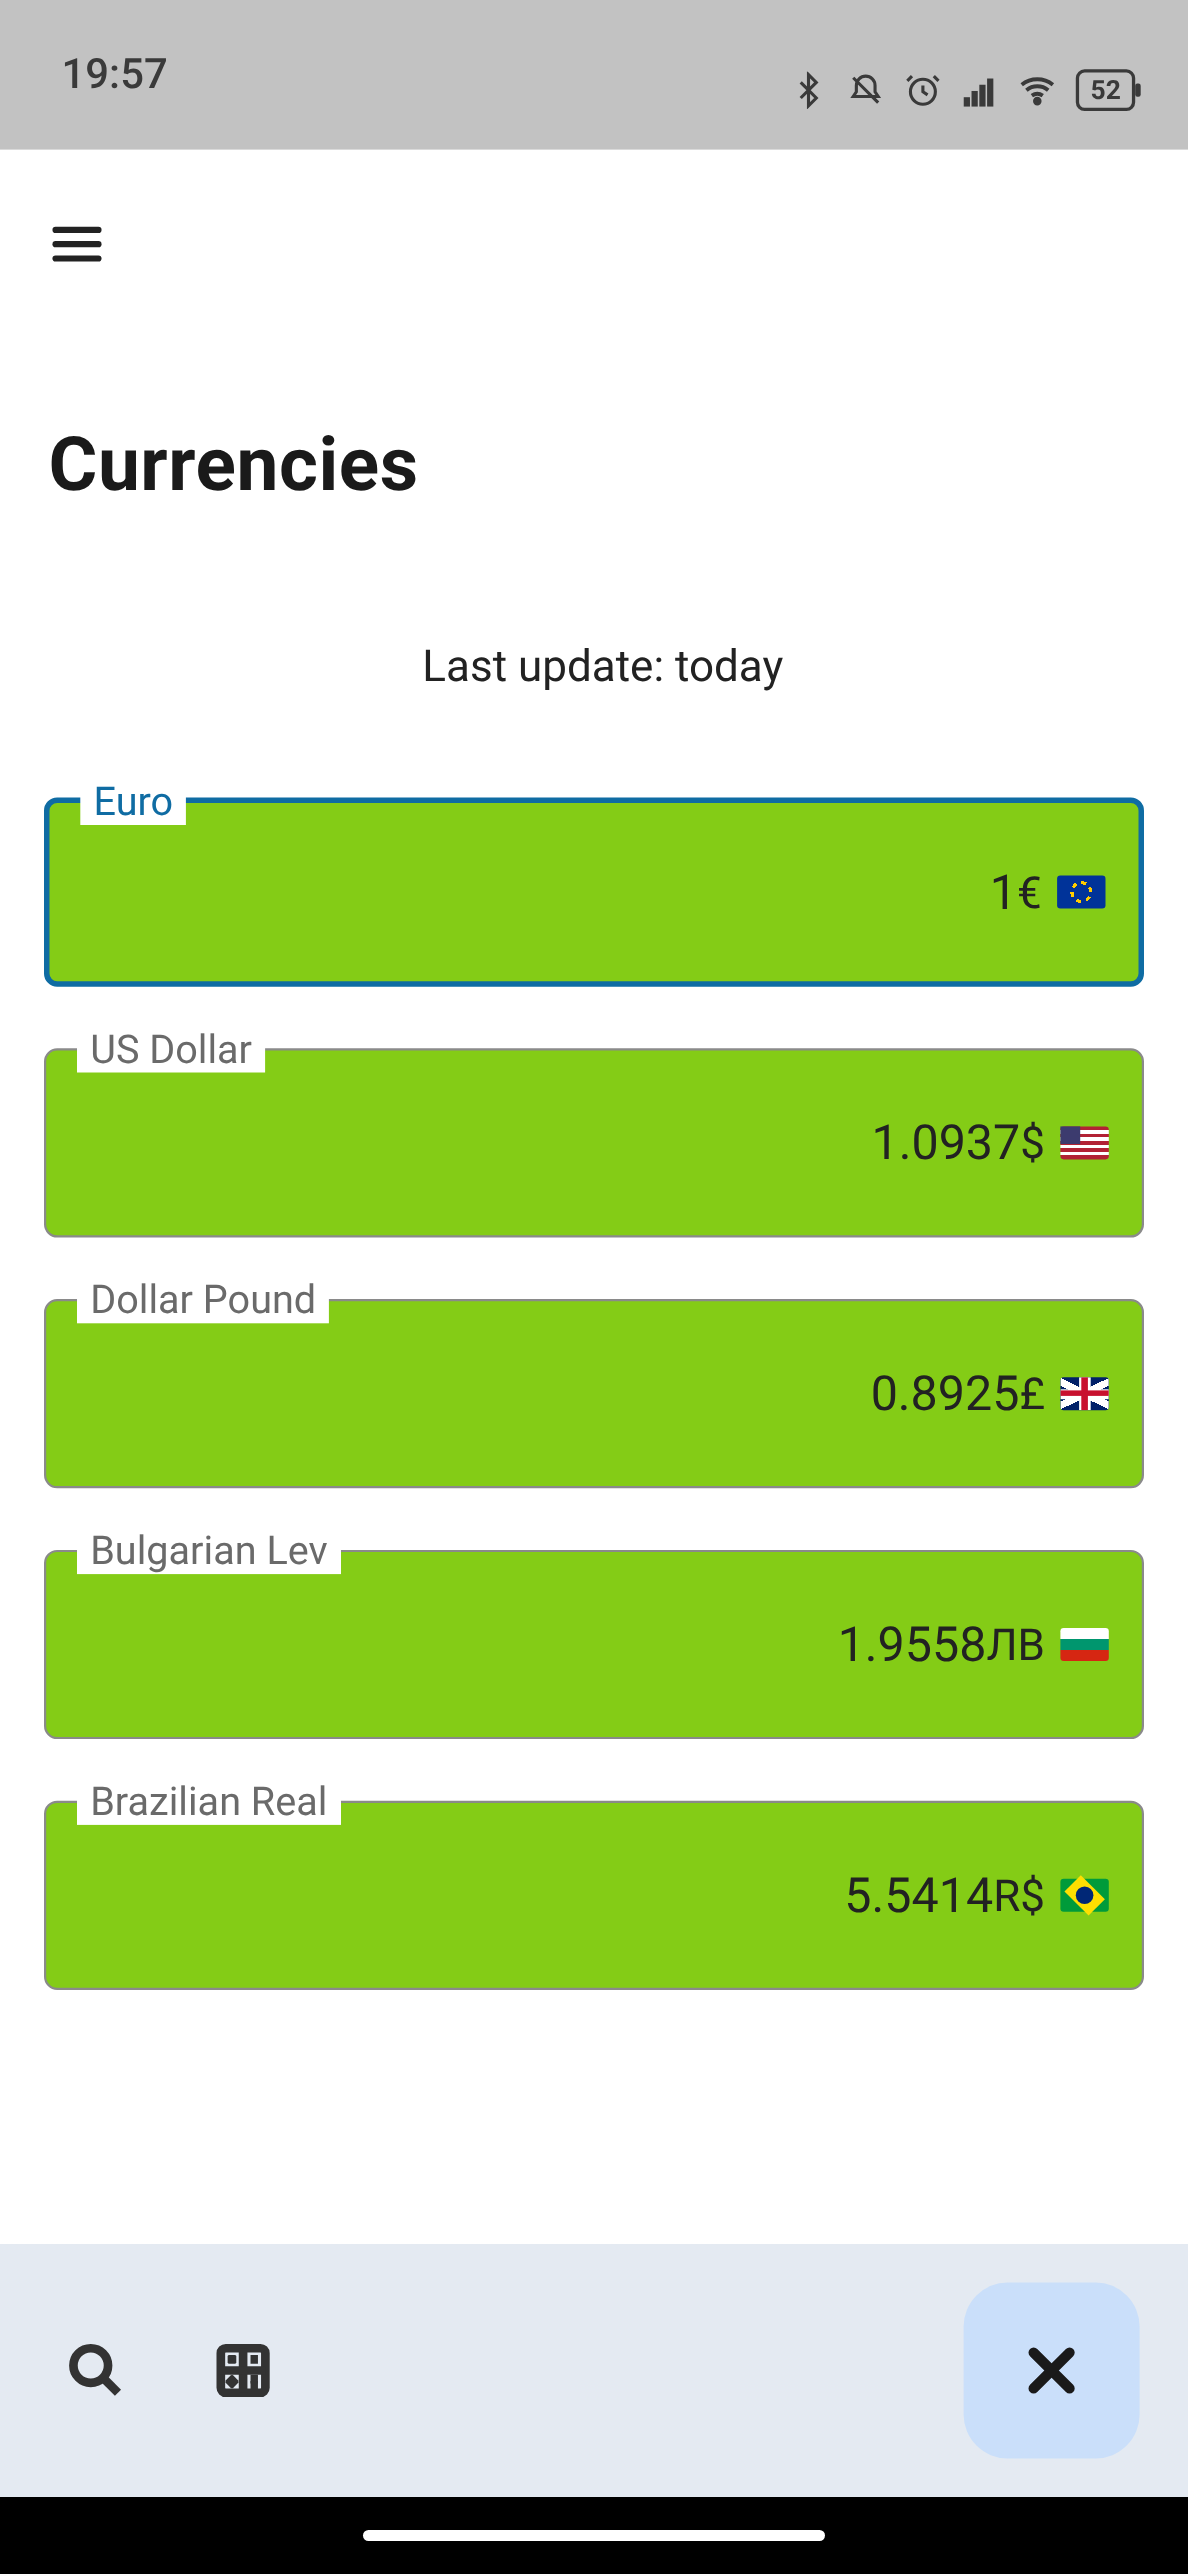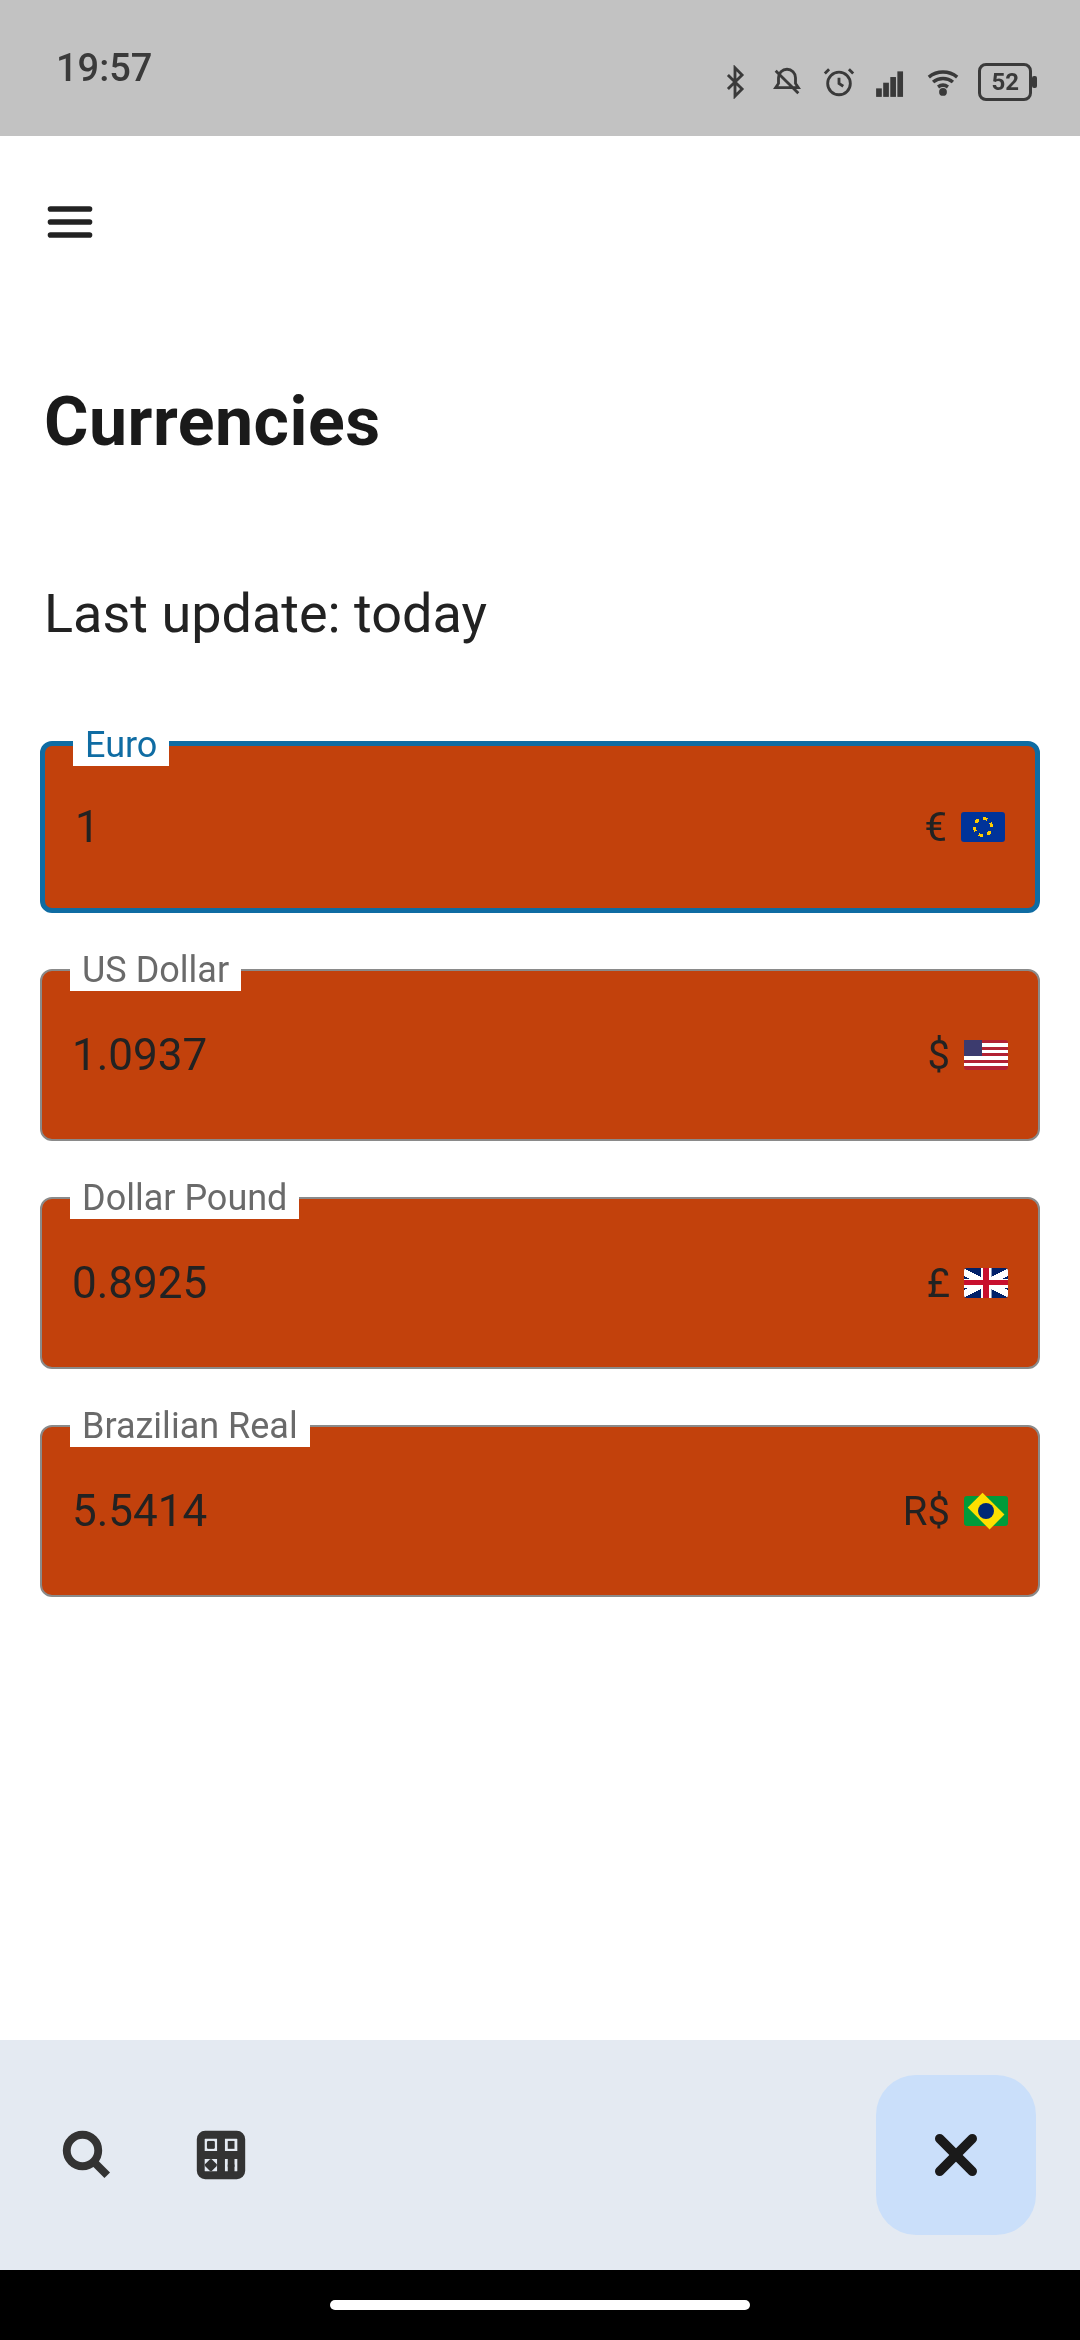--- a/index.html
+++ b/index.html
@@ -45,38 +45,39 @@
   .app-bar { padding: 60px 44px 0 44px; }
   .menu-btn { display: inline-flex; cursor: pointer; }
   .menu-btn svg { width: 52px; height: 52px; stroke: #222; }
 
   
   .title-area { padding: 130px 44px 0 44px; }
   .page-title { font-size: 68px; font-weight: 700; letter-spacing: 0.5px; color: #1a1a1a; }
 
   
   .last-update {
-    text-align: left;
+    text-align: center;
     padding: 120px 28px 0 44px;
-    font-size: 54px;
+    font-size: 40px;
     color: #222;
   }
 
   
   .fields { padding: 40px 40px 0 40px; display: flex; flex-direction: column; }
   .field-wrap { position: relative; margin-top: 56px; }
   .field-box {
     border: 2px solid #8a8a8a;
     border-radius: 12px;
     height: 172px;
     display: flex;
     align-items: center;
     padding: 0 30px;
     position: relative;
-    background: #c2410c;
+    background: #84cc16;
+    text-align: right;
   }
   .field-box.active {
     border: 5px solid #0f6ca3;
   }
   .field-label {
     position: absolute;
     top: -22px;
     left: 28px;
     background: #fff;
     padding: 0 12px;
@@ -253,20 +254,30 @@
         <span class="field-label">Dollar Pound</span>
         <span class="field-value">0.8925</span>
         <span class="field-right">
           <span class="cur-symbol">£</span>
           <span class="flag flag-gb"></span>
         </span>
       </div>
     </div>
     <div class="field-wrap">
       <div class="field-box">
+        <span class="field-label">Bulgarian Lev</span>
+        <span class="field-value">1.9558</span>
+        <span class="field-right">
+          <span class="cur-symbol">ЛВ</span>
+          <span class="flag flag-bg"></span>
+        </span>
+      </div>
+    </div>
+    <div class="field-wrap">
+      <div class="field-box">
         <span class="field-label">Brazilian Real</span>
         <span class="field-value">5.5414</span>
         <span class="field-right">
           <span class="cur-symbol">R$</span>
           <span class="flag flag-br"></span>
         </span>
       </div>
     </div>
   </div>
 

